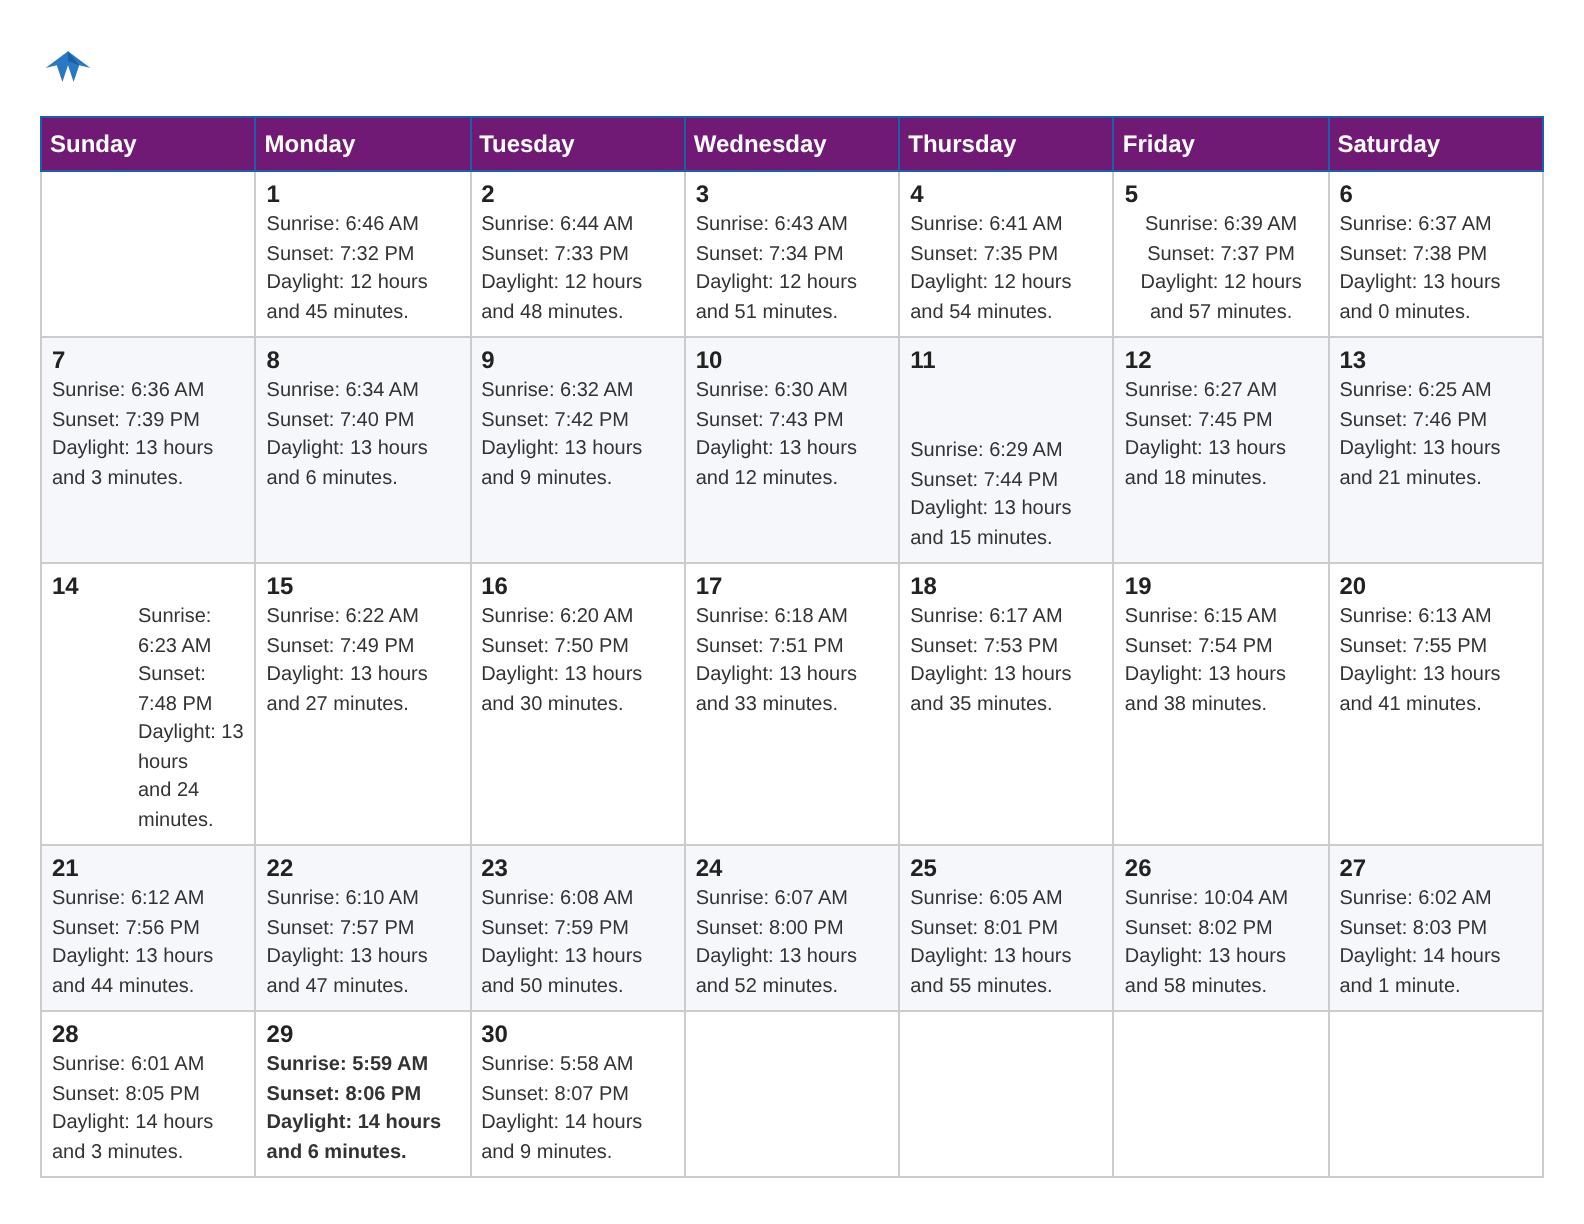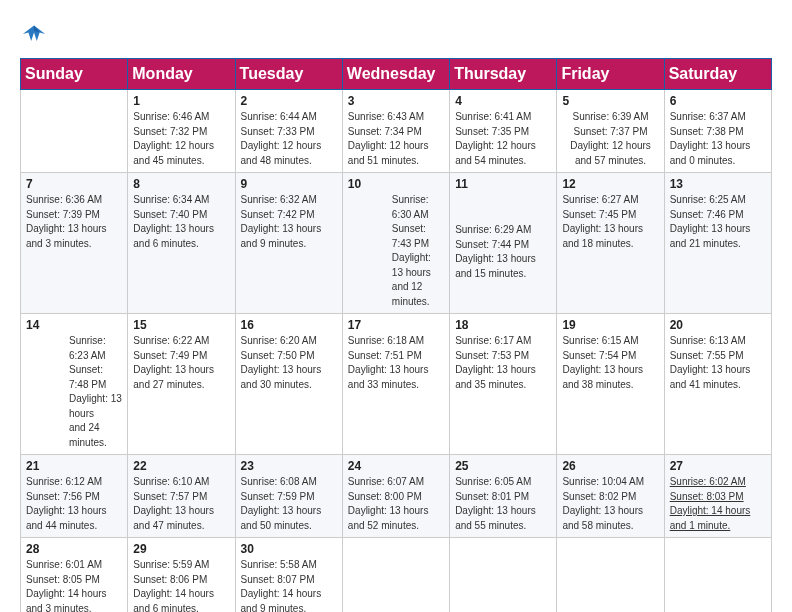--- a/index.html
+++ b/index.html
@@ -42,25 +42,25 @@
     .location {
       font-size: 14px;
       color: #555;
     }
     .calendar {
       width: 100%;
       border-collapse: collapse;
       font-size: 11px;
     }
     .calendar th {
-      background: #be185d;
+      background: #701a75;
       color: #fff;
       padding: 6px 4px;
       text-align: left;
-      font-size: 16px;
+      font-size: 12px;
       font-weight: bold;
       border: 1px solid #1a5fa8;
     }
     .calendar td {
       border: 1px solid #ccc;
       padding: 4px 5px;
       vertical-align: top;
       background: #fff;
       min-height: 80px;
       width: calc(100% / 7);
@@ -175,21 +175,21 @@
         </td>
         <td>
           <span class="day-num">9</span>
           <div class="day-info" style="white-space: pre-line;">Sunrise: 6:32 AM
 Sunset: 7:42 PM
 Daylight: 13 hours
 and 9 minutes.</div>
         </td>
         <td>
           <span class="day-num">10</span>
-          <div class="day-info" style="white-space: pre-line; margin-left: 44px;">Sunrise: 6:30 AM
+          <div class="day-info" style="white-space: pre-line;">Sunrise: 6:30 AM
 Sunset: 7:43 PM
 Daylight: 13 hours
 and 12 minutes.</div>
         </td>
         <td>
           <span class="day-num">11</span>
           <div class="day-info" style="white-space: pre-line; margin-top: 32px;">Sunrise: 6:29 AM
 Sunset: 7:44 PM
 Daylight: 13 hours
 and 15 minutes.</div>
@@ -298,37 +298,37 @@
         </td>
         <td>
           <span class="day-num">26</span>
           <div class="day-info" style="white-space: pre-line;">Sunrise: 10:04 AM
 Sunset: 8:02 PM
 Daylight: 13 hours
 and 58 minutes.</div>
         </td>
         <td>
           <span class="day-num">27</span>
-          <div class="day-info" style="white-space: pre-line; text-decoration: underline;">Sunrise: 6:02 AM
+          <div class="day-info" style="white-space: pre-line;">Sunrise: 6:02 AM
 Sunset: 8:03 PM
 Daylight: 14 hours
 and 1 minute.</div>
         </td>
       </tr>
       <tr>
         <td>
           <span class="day-num">28</span>
           <div class="day-info" style="white-space: pre-line;">Sunrise: 6:01 AM
 Sunset: 8:05 PM
 Daylight: 14 hours
 and 3 minutes.</div>
         </td>
         <td>
           <span class="day-num">29</span>
-          <div class="day-info" style="white-space: pre-line;">Sunrise: 5:59 AM
+          <div class="day-info" style="white-space: pre-line; font-weight: bold;">Sunrise: 5:59 AM
 Sunset: 8:06 PM
 Daylight: 14 hours
 and 6 minutes.</div>
         </td>
         <td>
           <span class="day-num">30</span>
           <div class="day-info" style="white-space: pre-line;">Sunrise: 5:58 AM
 Sunset: 8:07 PM
 Daylight: 14 hours
 and 9 minutes.</div>

